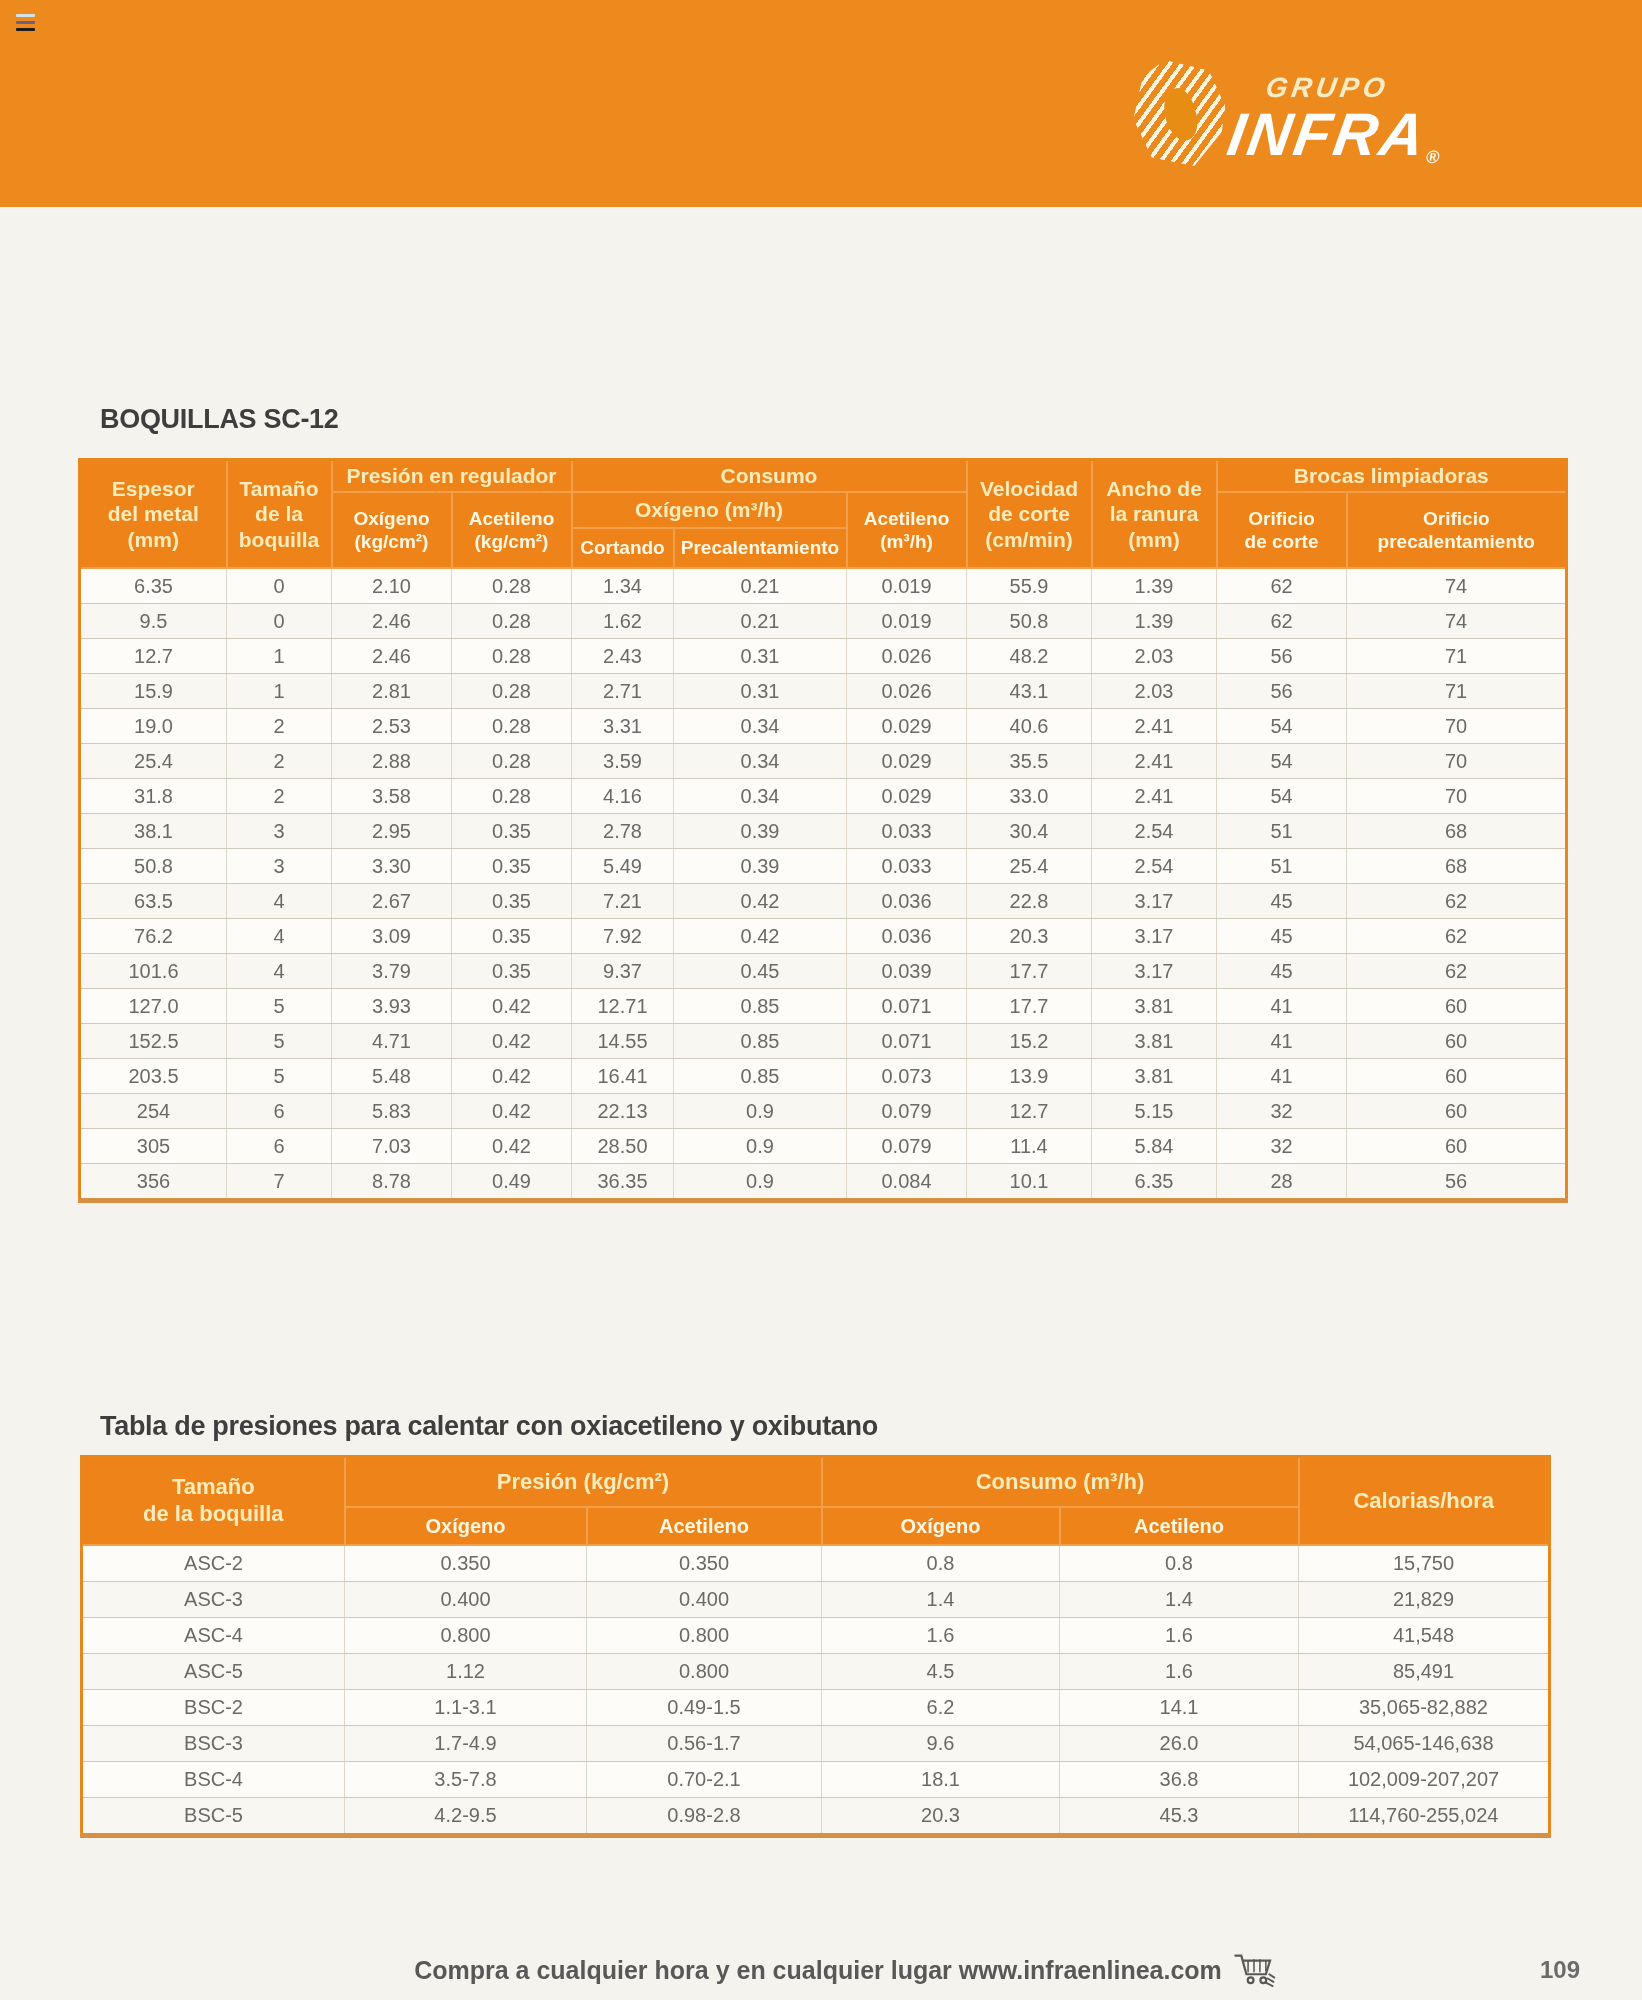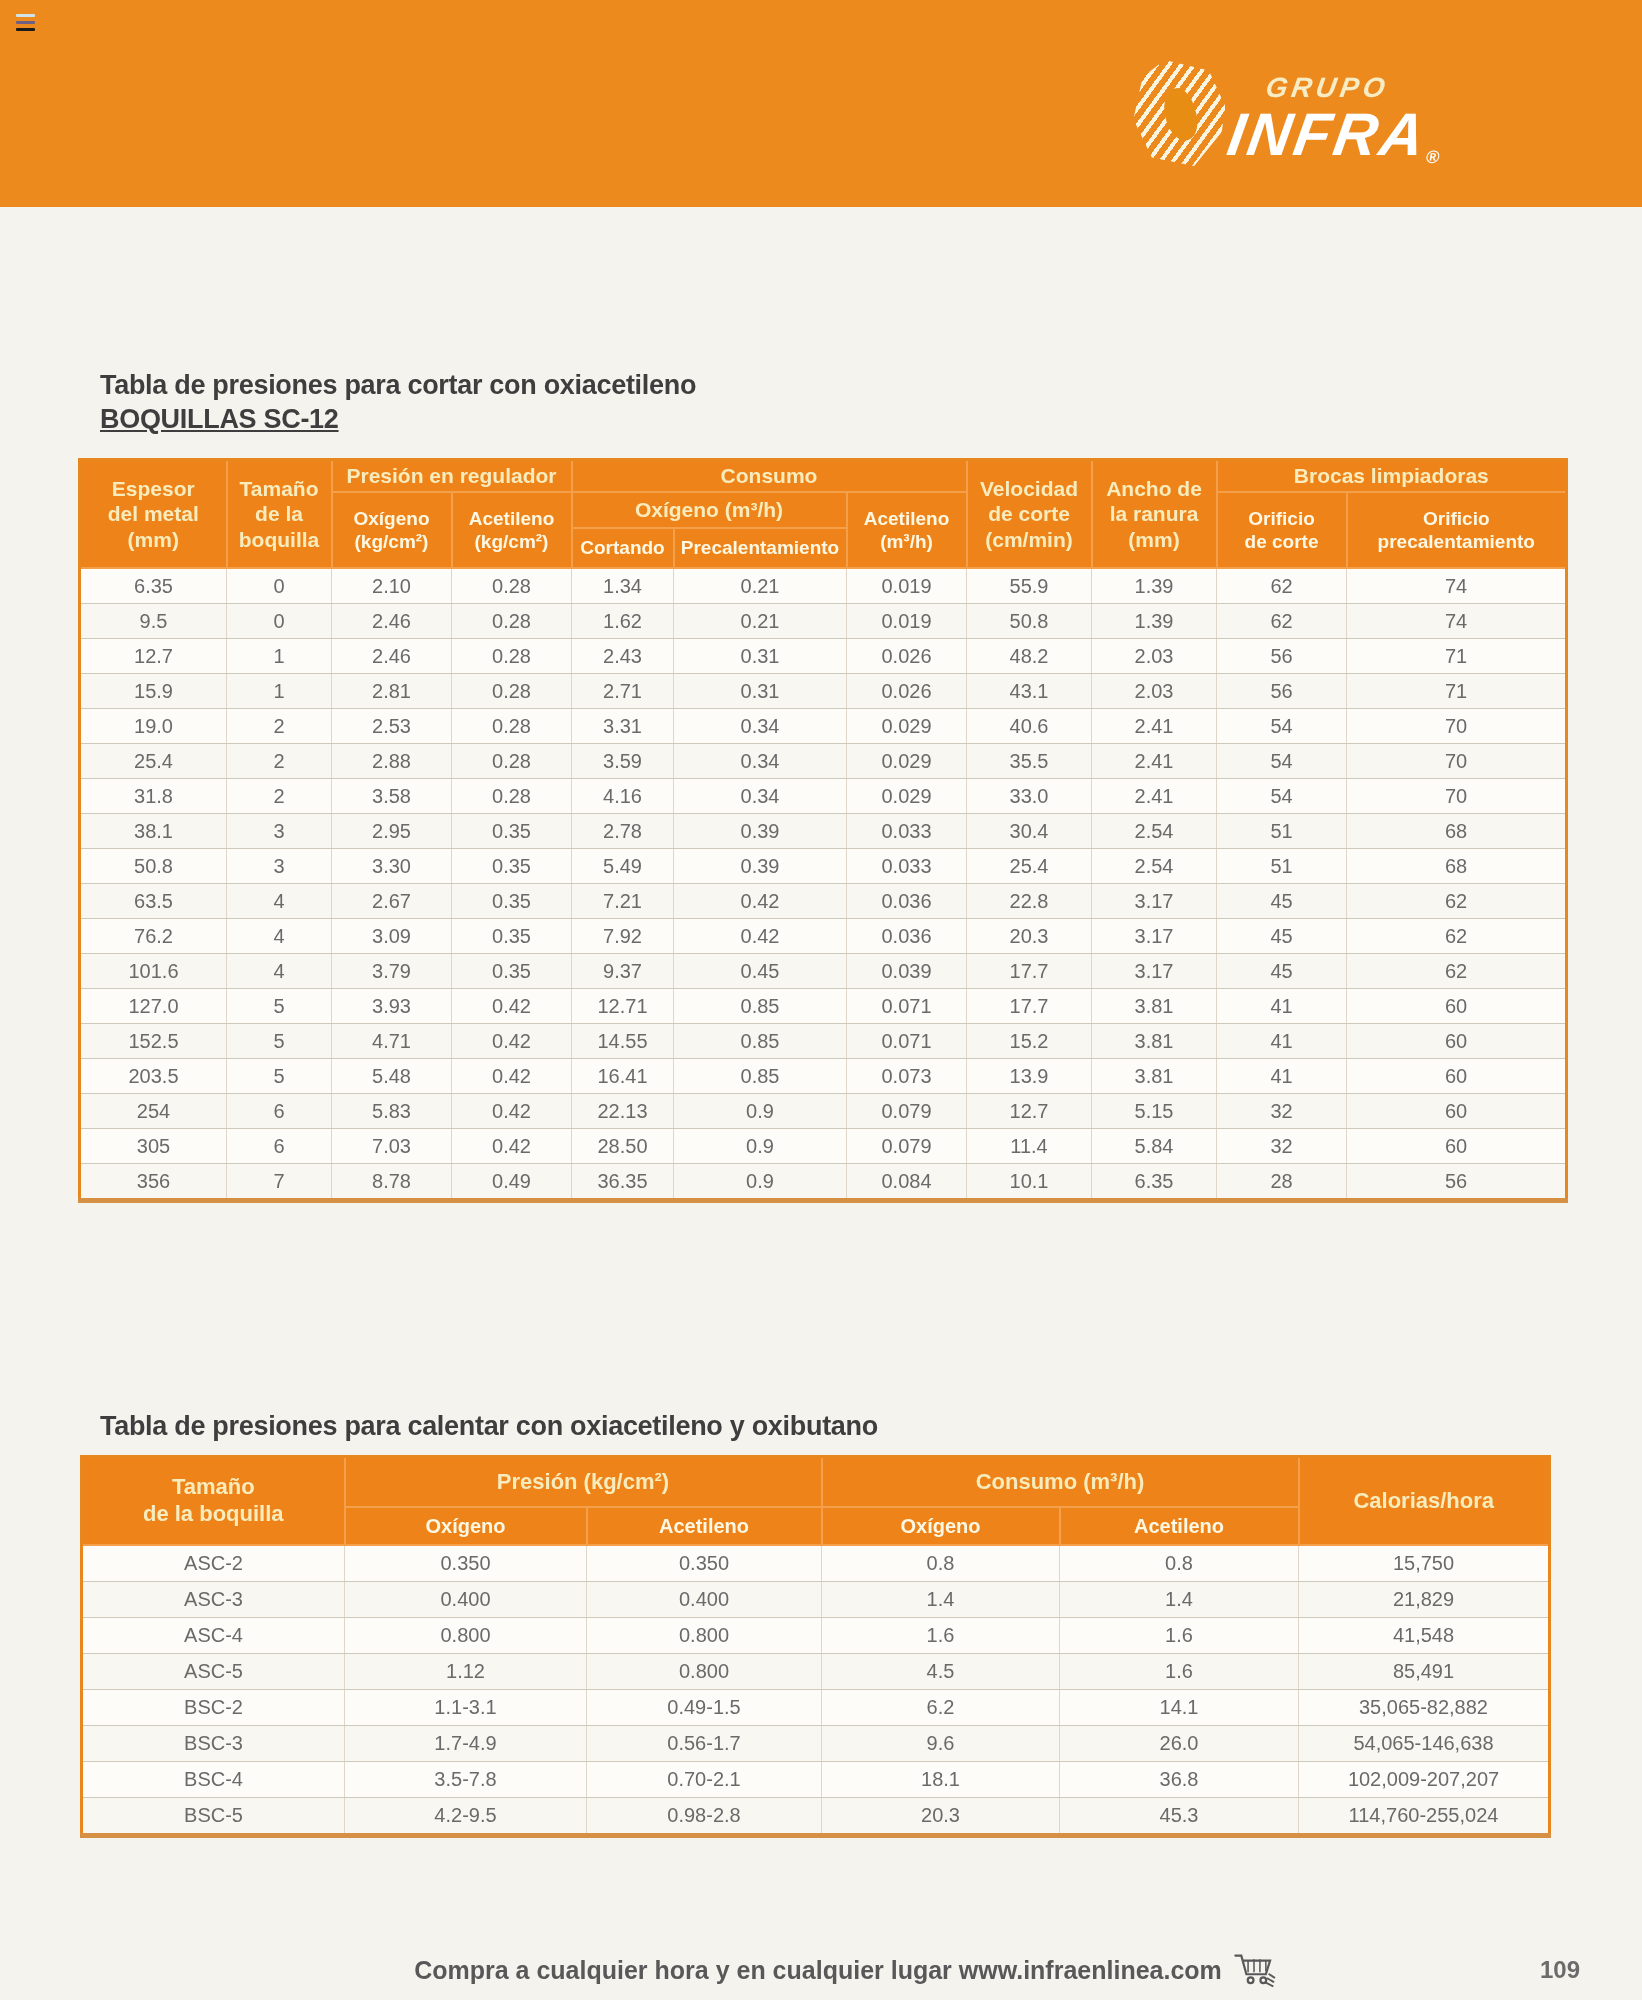--- a/index.html
+++ b/index.html
@@ -85,22 +85,21 @@
       </div>
     <div class="logo">
       <div class="hex"></div>
       <div class="logo-text">
         <span class="logo-grupo">GRUPO</span>
         <span class="logo-infra"><span>INFRA</span><span class="logo-reg">®</span></span>
       </div>
     </div>
   </header>
 
-  <h2 class="sec-title" style="top:370px;">Tabla de presiones para cortar con oxiacetileno</h2>
-  <h2 class="sec-title" style="top:404px;text-decoration:underline;">BOQUILLAS SC-12</h2>
+  <h2 class="sec-title" style="top:404px;">BOQUILLAS SC-12</h2>
 
   <table id="table1" class="tbl">
     <colgroup>
       <col style="width:147px">
         <col style="width:105px">
         <col style="width:120px">
         <col style="width:120px">
       <col style="width:102px">
         <col style="width:173px">
         <col style="width:120px">

